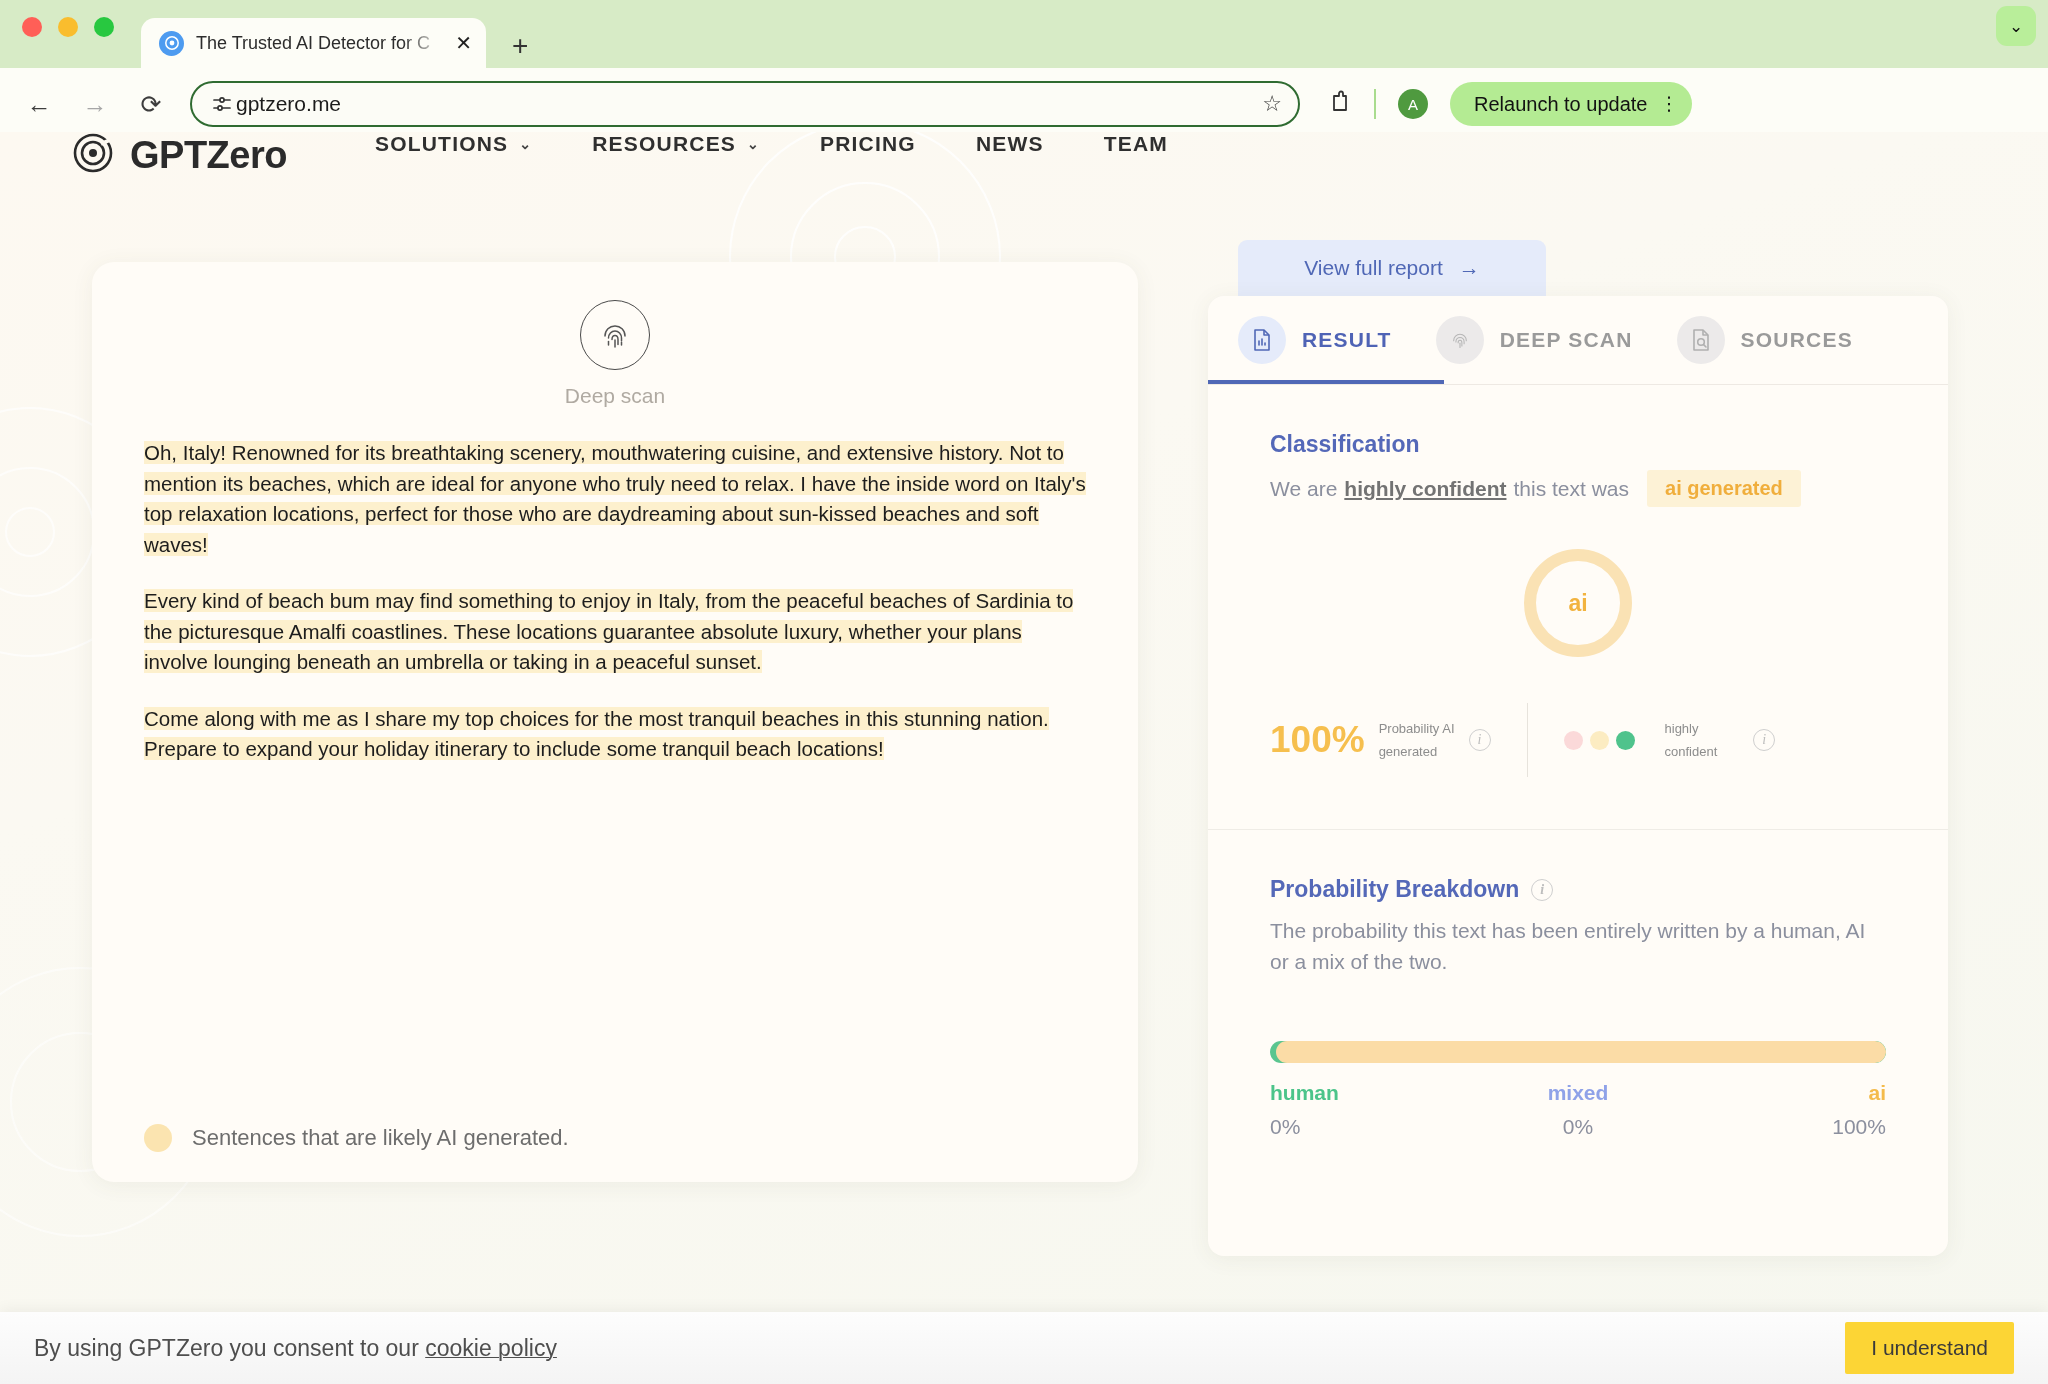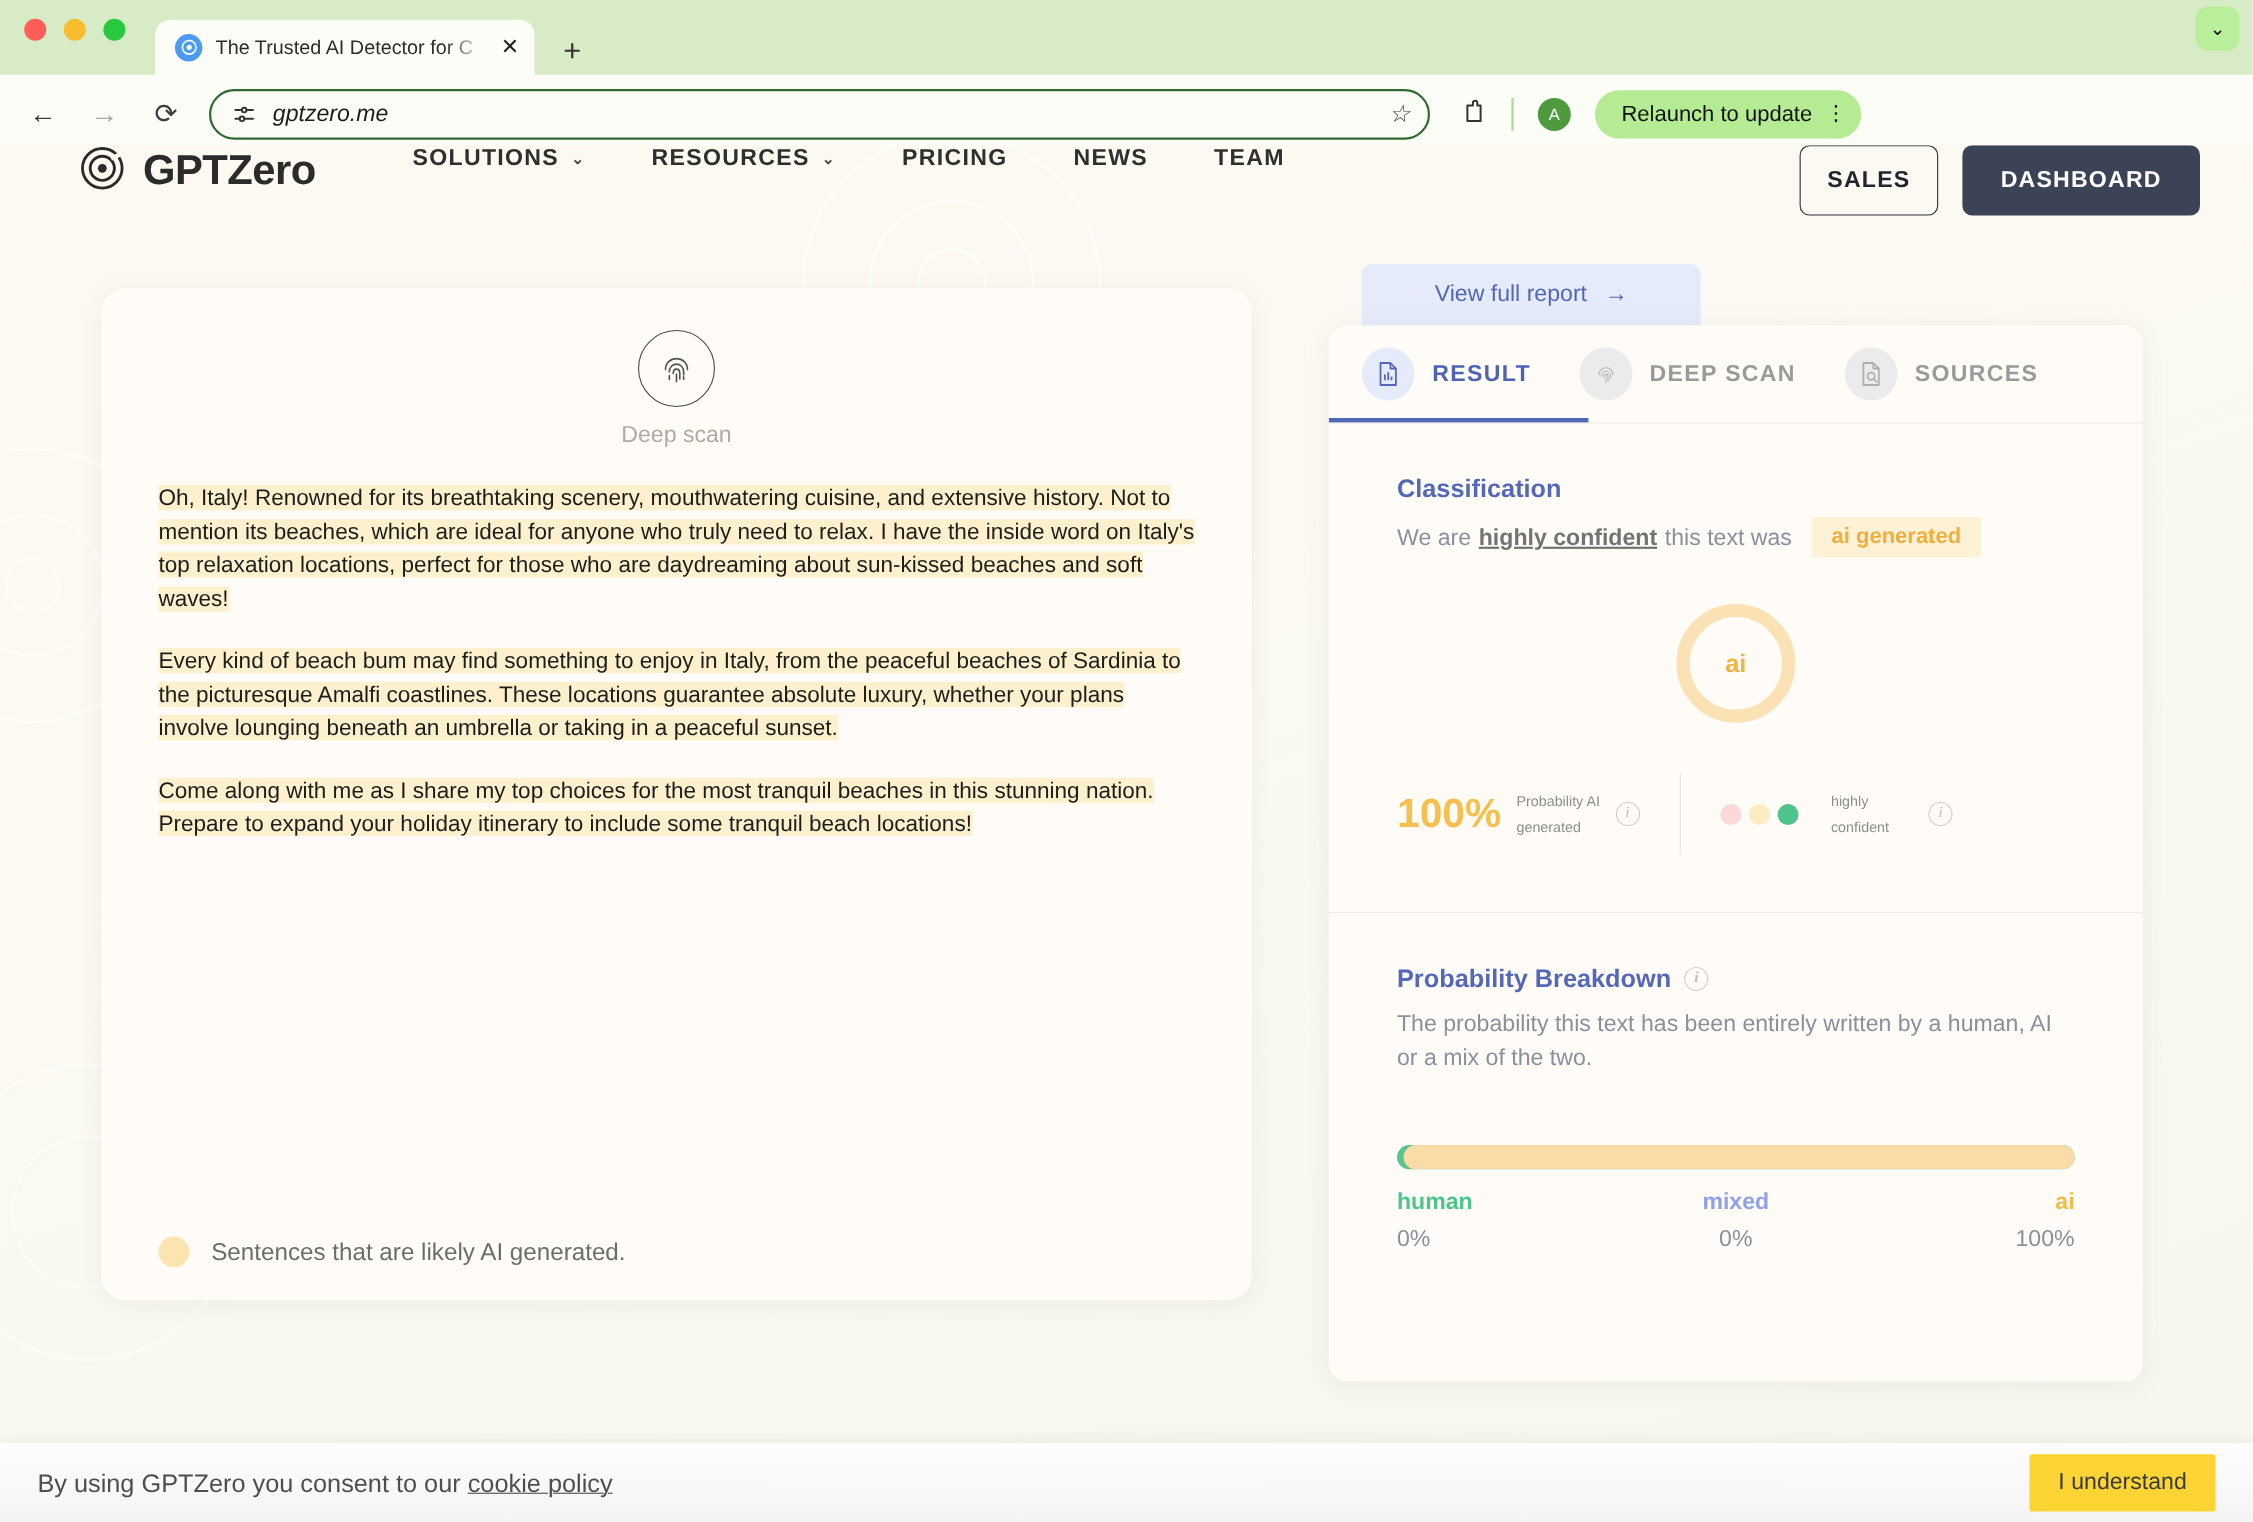--- a/index.html
+++ b/index.html
@@ -62,21 +62,21 @@
   }
   .nav-btn {
     width: 46px; height: 46px; display: flex; align-items: center; justify-content: center;
     font-size: 25px; color: #3d3d3d; margin-right: 10px;
   }
   .nav-btn.dim { color: #a6a6a6; }
   .omnibox {
     flex: 0 0 auto; width: 1110px; height: 46px;
     border: 2.5px solid #2f6b31; border-radius: 24px;
     background: #fcfcf6; display: flex; align-items: center;
-    padding: 0 16px 0 18px; margin-left: 6px; gap: 14px; font-style: italic;
+    padding: 0 16px 0 18px; margin-left: 6px; gap: 2px;
   }
   .omni-icon { width: 24px; height: 24px; flex: 0 0 auto; }
   .omni-url { flex: 1 1 auto; font-size: 21px; color: #1c1c1c; }
   .omni-star { font-size: 22px; color: #3a3a3a; }
   .ext-icon { margin-left: 28px; font-size: 22px; color: #333; }
   .divider-v { width: 2px; height: 30px; background: #a9dc8e; margin: 0 22px; }
   .avatar {
     width: 30px; height: 30px; border-radius: 50%; background: #4f9a3f;
     color: #fff; font-size: 15px; display: flex; align-items: center; justify-content: center;
   }
@@ -381,24 +381,20 @@
           <span>PRICING</span>
         </div>
         <div class="navitem">
           <span>NEWS</span>
         </div>
         <div class="navitem">
           <span>TEAM</span>
         </div>
       </nav>
 
-      <div class="header-right">
-        <div class="btn-sales">SALES</div>
-        <div class="btn-dash">DASHBOARD</div>
-      </div>
     </div>
 
     <div class="content">
 
       <div class="left-card">
         <div class="deepscan-head">
           <div class="fingerprint-circle">
             <svg width="38" height="38" viewBox="0 0 38 38" fill="none" stroke="#555" stroke-width="1.5" stroke-linecap="round">
               <path d="M9 20c0-6 4.5-10 10-10s10 4 10 10"></path>
               <path d="M12.5 22c0-4.2 3-7 6.5-7s6.5 2.8 6.5 7v3"></path>

